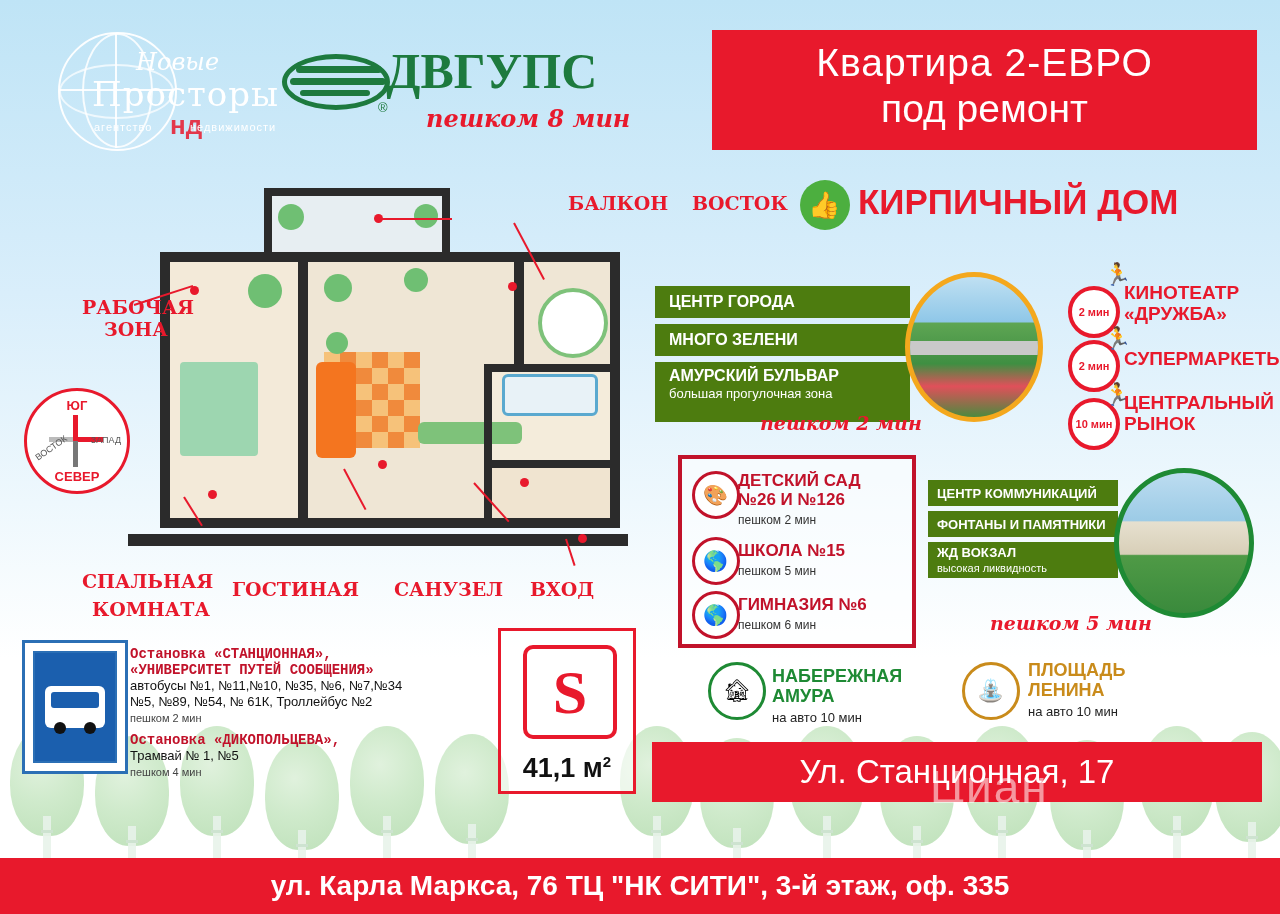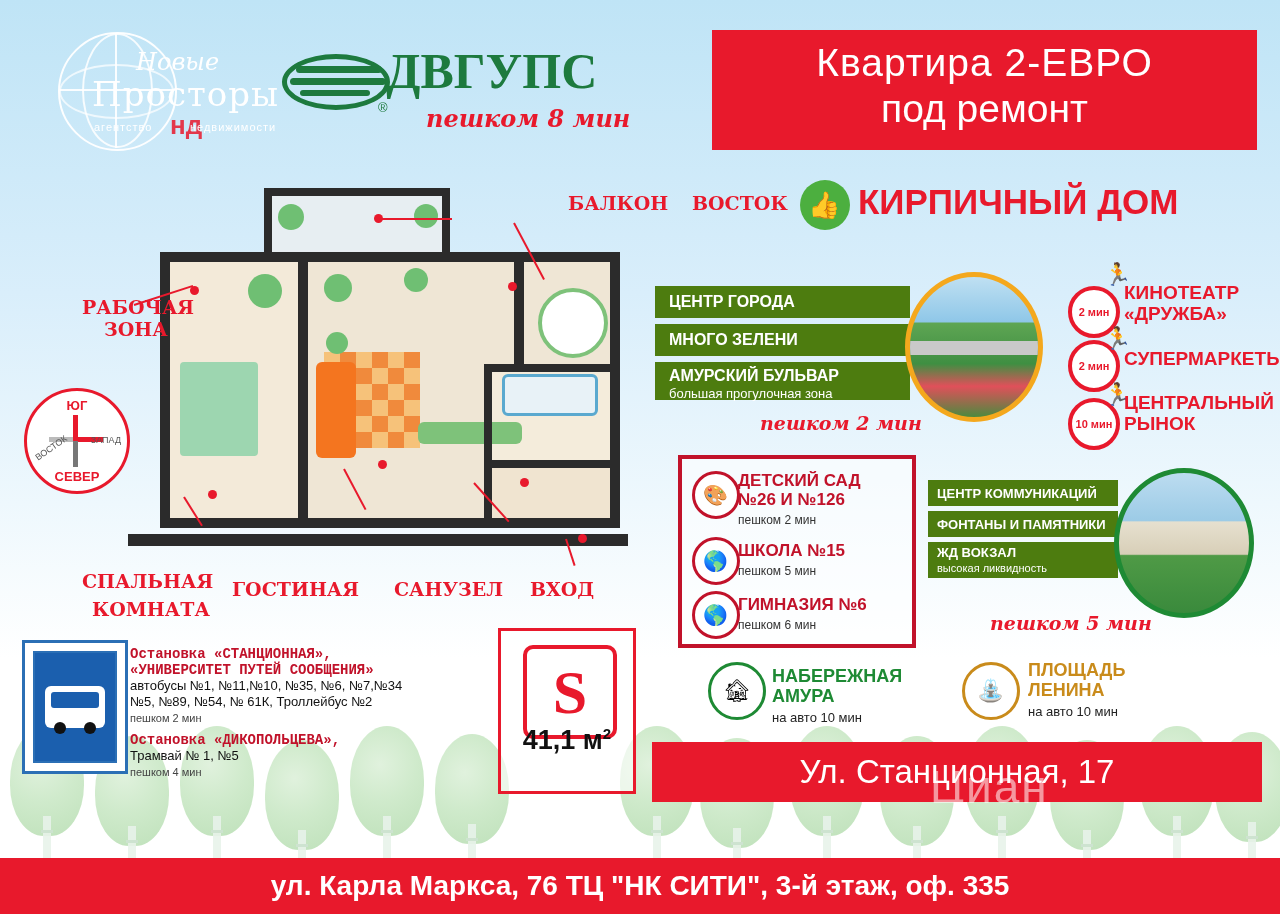--- a/index.html
+++ b/index.html
@@ -87,21 +87,21 @@
   .compass .s{position:absolute;left:50%;bottom:7px;transform:translateX(-50%);font-size:13px;color:#e8192c;font-weight:bold;}
   .compass .w{position:absolute;right:6px;top:44px;font-size:9px;color:#555;}
   .compass .e{position:absolute;left:6px;top:52px;font-size:9px;color:#555;transform:rotate(-35deg);}
   .compass .needle{position:absolute;left:46px;top:24px;width:5px;height:52px;background:linear-gradient(180deg,#e8192c 50%,#777 50%);}
   .compass .needle2{position:absolute;left:22px;top:46px;width:54px;height:5px;background:linear-gradient(90deg,#bbb 50%,#e8192c 50%);}
 
   
   .greenbars{position:absolute;left:655px;top:286px;width:255px;}
   .gbar{height:32px;margin-bottom:6px;color:#fff;display:flex;align-items:center;padding-left:14px;box-sizing:border-box;
     font-weight:bold;font-size:16px;background:#4d7c0f;}
-  .gbar.tall{height:38px;line-height:17px;display:block;padding-top:5px;}
+  .gbar.tall{height:60px;line-height:17px;display:block;padding-top:5px;}
   .gbar .sub{font-weight:normal;font-size:13px;}
   .photo-park{position:absolute;left:905px;top:272px;width:128px;height:140px;border-radius:50%;border:5px solid #f4a81d;overflow:hidden;
     background:linear-gradient(180deg,#bfe0f2 0%,#8fc7e8 32%,#5ea553 33%,#3f8f42 62%,#e0505a 78%,#4c8a3f 100%);}
   .photo-park .road{position:absolute;left:0;top:46%;width:100%;height:10%;background:#c9c9c9;}
   .walk2{position:absolute;left:760px;top:412px;font-family:"DejaVu Serif",serif;font-style:italic;font-weight:bold;font-size:19px;color:#e8192c;}
 
   
   .minibadge{position:absolute;width:44px;height:44px;border-radius:50%;border:4px solid #e8192c;background:#fff;
      display:flex;align-items:center;justify-content:center;color:#e8192c;font-size:11px;font-weight:bold;}
   .mtxt{position:absolute;color:#e8192c;font-weight:bold;font-size:19px;line-height:21px;}
@@ -132,21 +132,21 @@
   .bus .glyph:after{content:"";position:absolute;left:9px;bottom:-6px;width:12px;height:12px;border-radius:50%;background:#111;
      box-shadow:30px 0 0 #111;}
   .stoptxt{position:absolute;left:130px;top:646px;width:300px;color:#111;font-size:13px;line-height:16px;}
   .stoptxt .b{font-weight:bold;color:#c1122a;font-size:14px;font-family:Liberation Mono, monospace;}
   .stoptxt .small{font-size:11px;color:#444;}
 
   
   .areabox{position:absolute;left:498px;top:628px;width:132px;height:160px;border:3px solid #e8192c;background:rgba(255,255,255,.6);}
   .areabox .s{position:absolute;left:22px;top:14px;width:86px;height:86px;border:4px solid #e8192c;border-radius:10px;
     display:flex;align-items:center;justify-content:center;font-size:62px;color:#e8192c;font-weight:bold;font-family:"Liberation Serif",serif;}
-  .areabox .v{position:absolute;left:0;top:94px;width:132px;text-align:center;font-size:27px;font-weight:bold;color:#111;}
+  .areabox .v{position:absolute;left:0;top:122px;width:132px;text-align:center;font-size:27px;font-weight:bold;color:#111;}
   .areabox .v sup{font-size:15px;}
 
   
   .cbadge{position:absolute;width:52px;height:52px;border-radius:50%;border:3px solid;background:#fff;
     display:flex;align-items:center;justify-content:center;font-size:22px;}
   .ctxt{position:absolute;font-weight:bold;font-size:18px;line-height:20px;}
   .ctxt .sub{font-weight:normal;font-size:13px;color:#222;}
 
   
   .addr{position:absolute;left:652px;top:742px;width:610px;height:60px;background:#e8192c;color:#fff;

